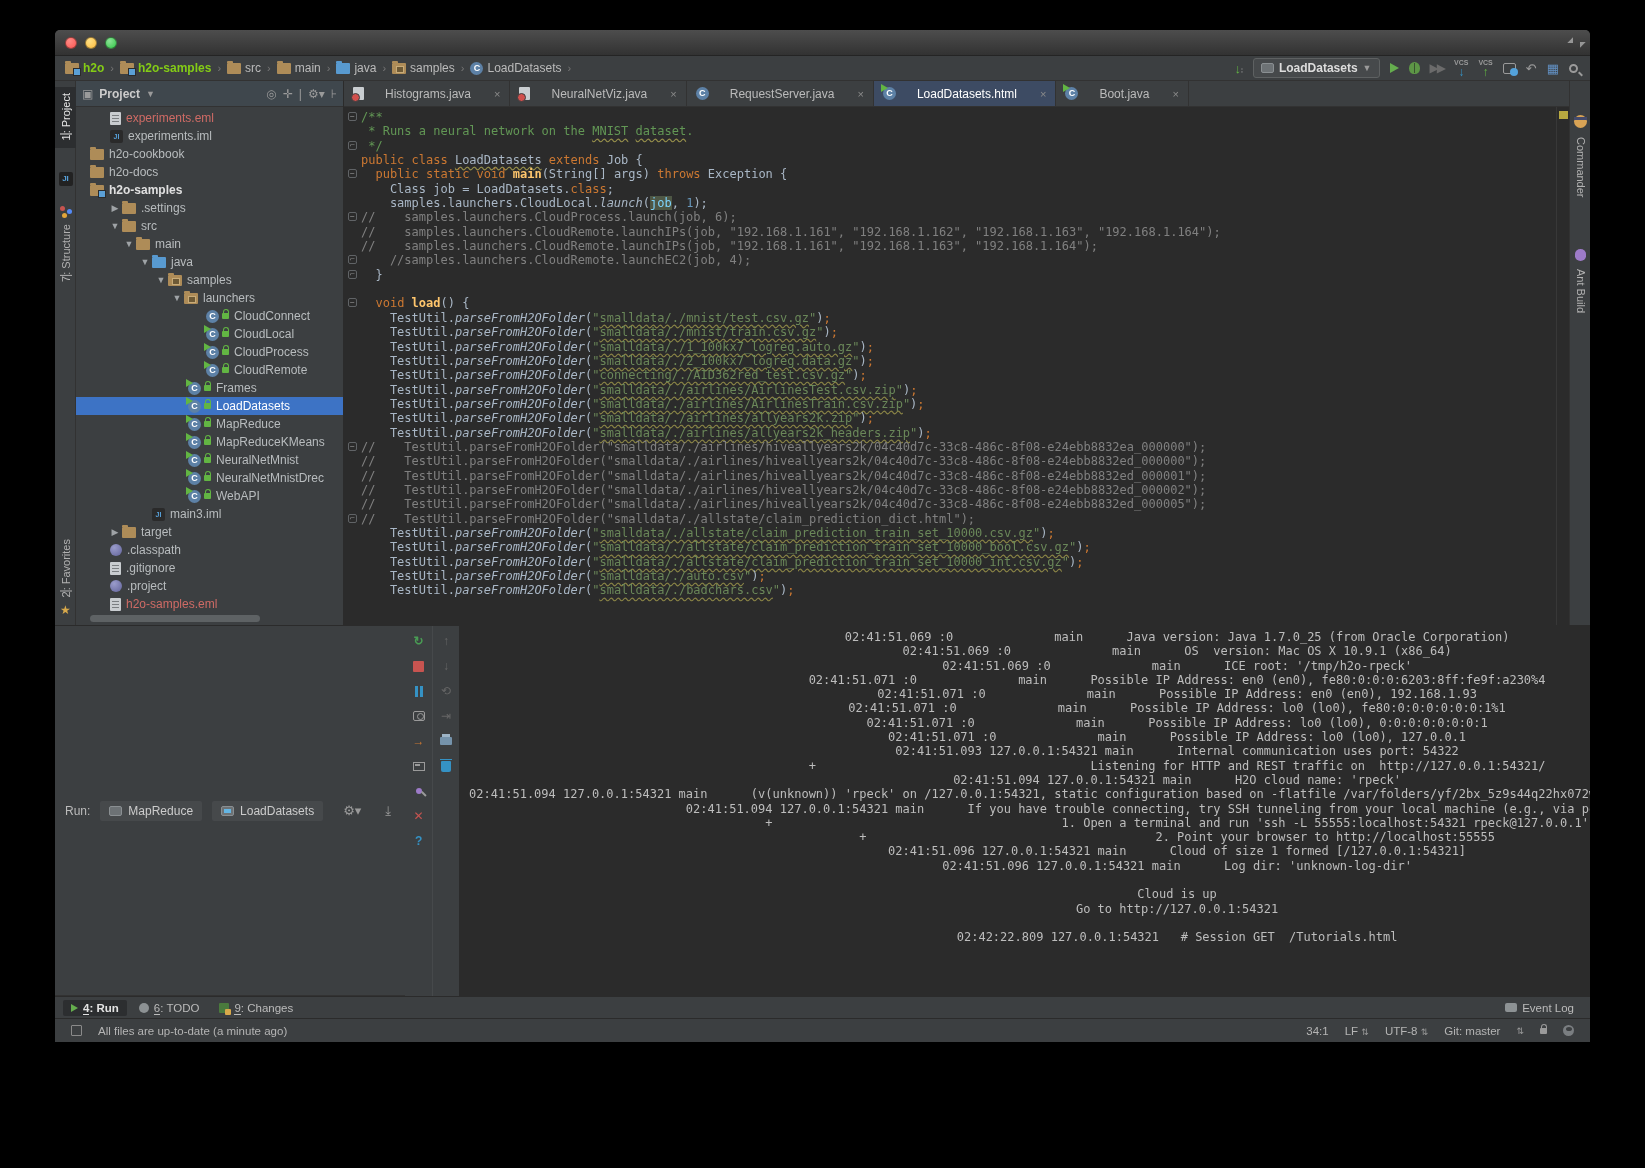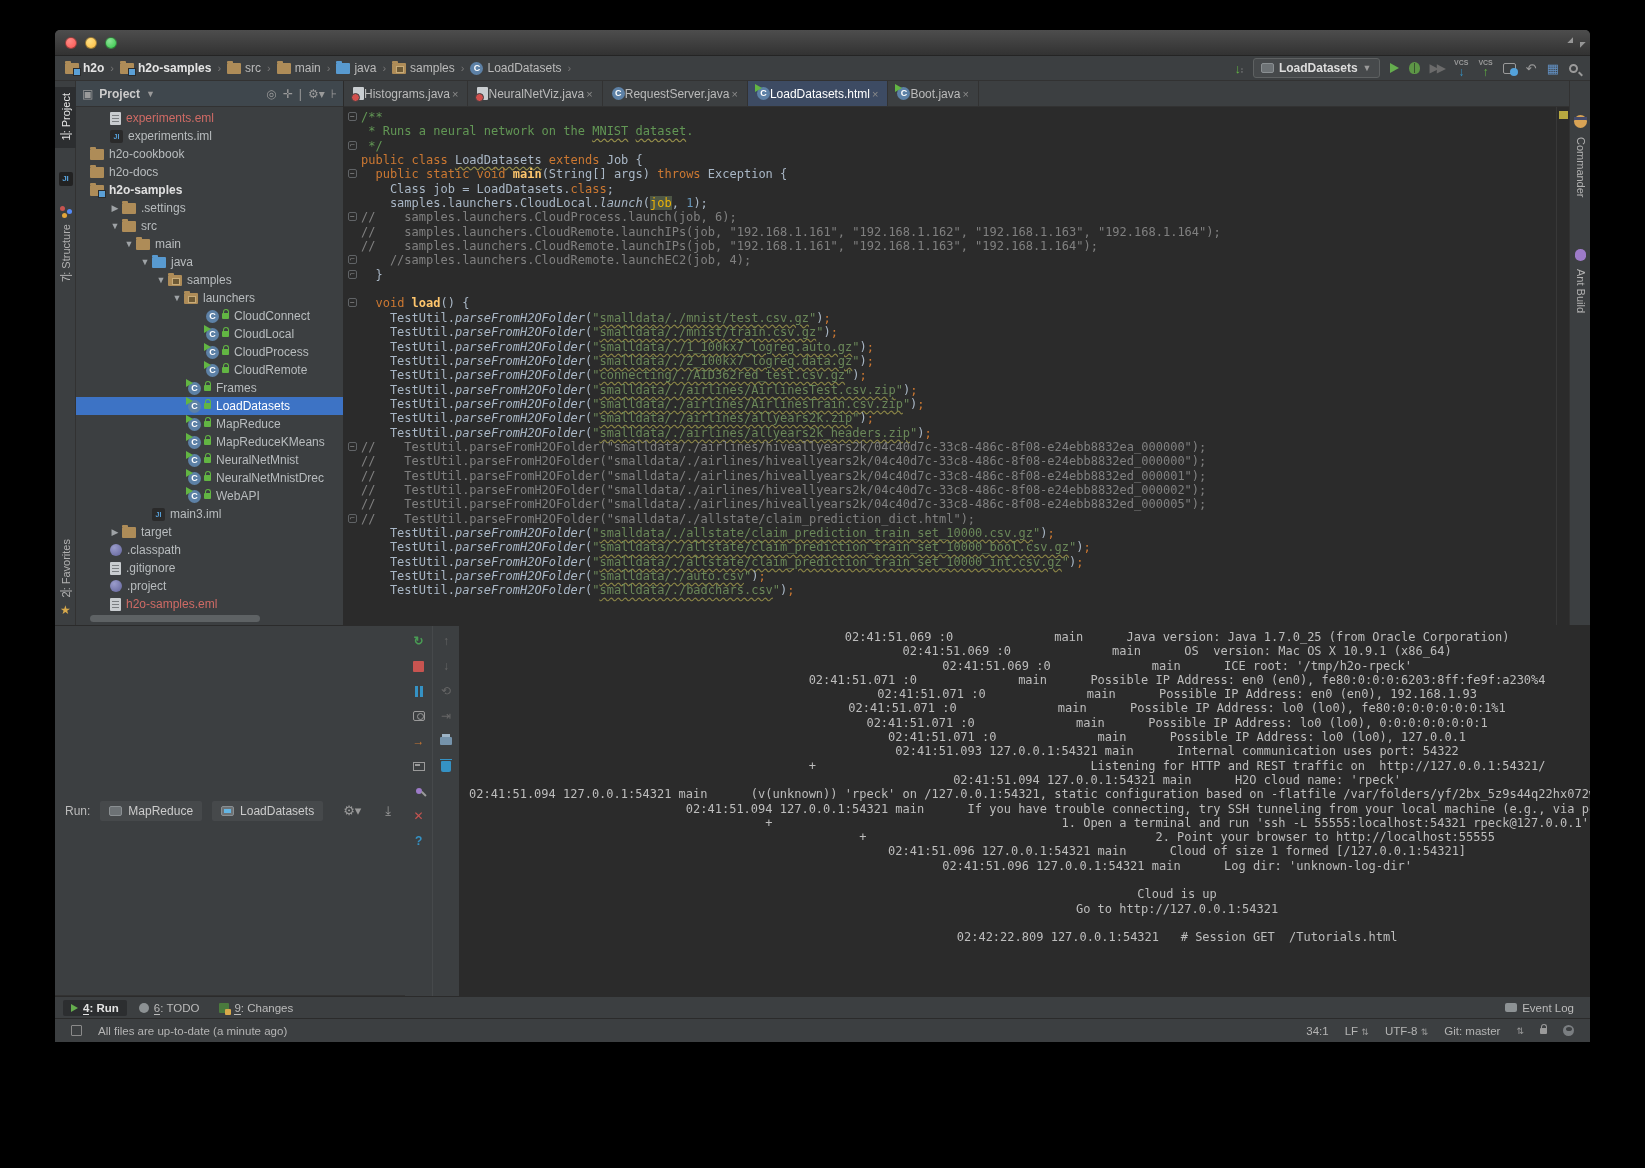--- a/index.html
+++ b/index.html
@@ -23,21 +23,21 @@
     vertical-align:-2px;margin-right:6px;}
   .rsz{position:absolute;right:8px;top:7px;width:11px;height:11px;opacity:.7;}
   .rsz:before,.rsz:after{content:"";position:absolute;border:4px solid transparent;}
   .rsz:before{border-left-color:#bbb;left:-2px;top:2px;transform:rotate(45deg);}
   .rsz:after{border-right-color:#bbb;right:-2px;bottom:2px;transform:rotate(45deg);}
   
   .crumbbar{height:25px;flex:0 0 25px;background:#3c3f41;border-bottom:1px solid #323232;
     display:flex;align-items:center;font-size:12px;color:#bbb;}
   .crumbs{display:flex;align-items:center;margin-left:10px;flex:1;min-width:0;white-space:nowrap;}
   .crumb{display:flex;align-items:center;gap:4px;}
-  .crumb b{font-weight:bold;color:#e5e5e5;}
+  .crumb b{font-weight:bold;color:#84cc16;}
   .csep{color:#777;margin:0 6px;font-size:11px;}
   .tb-right{display:flex;align-items:center;gap:10px;margin-right:12px;flex:0 0 auto;}
   .tbico{color:#9a9a9a;font-size:13px;line-height:1;}
   .runchip{display:flex;align-items:center;gap:5px;background:#46494b;border:1px solid #5e6162;
     border-radius:3px;padding:2px 7px;color:#ddd;font-size:12px;font-weight:bold;}
   .mon{display:inline-block;width:13px;height:10px;background:#6d7275;border:1px solid #8a8f92;
     border-radius:2px;position:relative;}
   .mon.blue:after{content:"";position:absolute;left:2px;top:2px;right:2px;bottom:2px;background:#64b6e4;}
   .play{width:0;height:0;border-left:9px solid #65ad4e;border-top:5.5px solid transparent;
     border-bottom:5.5px solid transparent;}
@@ -105,21 +105,21 @@
   .lock{display:inline-block;width:7px;height:6px;background:#62b543;border-radius:1px;
     position:relative;margin-left:3px;}
   .lock:before{content:"";position:absolute;top:-4px;left:1px;width:4px;height:4px;
     border:1px solid #62b543;border-bottom:none;border-radius:3px 3px 0 0;}
   .hscroll{flex:0 0 13px;position:relative;background:#3c3f41;}
   .hthumb{position:absolute;top:3px;height:7px;border-radius:4px;background:#5e6264;}
   
   .editor{flex:1;display:flex;flex-direction:column;min-width:0;background:#2b2b2b;}
   .tabsrow{flex:0 0 26px;background:#3c3f41;border-bottom:1px solid #323232;display:flex;
     align-items:stretch;font-size:12px;color:#bbb;overflow:hidden;}
-  .etab{display:flex;align-items:center;gap:0;padding:0 9px;border-right:1px solid #323232;white-space:nowrap;}
+  .etab{display:flex;align-items:center;gap:21px;padding:0 9px;border-right:1px solid #323232;white-space:nowrap;}
   .etab.active{background:#3d4b63;color:#fff;}
   .etab .x{color:#8b8b8b;font-size:11px;margin-left:2px;}
   .ic-err{width:11px;height:13px;background:#c9cdd0;border-radius:1px;position:relative;}
   .ic-err:after{content:"";position:absolute;left:-2px;bottom:-2px;width:7px;height:7px;
     border-radius:50%;background:#d14f4c;border:1px solid #3c3f41;}
   .edbody{flex:1;display:flex;min-height:0;}
   .codewrap{flex:1;overflow:hidden;padding-top:3px;position:relative;
     font-family:"DejaVu Sans Mono","Liberation Mono",monospace;font-size:12px;line-height:14.35px;}
   .cl{display:flex;height:14.35px;white-space:pre;}
   .fold{flex:0 0 17px;position:relative;}
@@ -130,21 +130,21 @@
   .ju{color:#629755;text-decoration:underline wavy #97904a;text-underline-offset:2px;}
   .k{color:#cc7832;}
   .d{color:#a9b7c6;}
   .du{color:#a9b7c6;text-decoration:underline wavy #97904a;text-underline-offset:2px;}
   .m{color:#ffc66d;font-weight:bold;}
   .c0{color:#808080;}
   .s{color:#6a8759;}
   .su{color:#6a8759;text-decoration:underline wavy #8a8445;text-underline-offset:2px;}
   .n{color:#6897bb;}
   .it{color:#a9b7c6;font-style:italic;}
-  .hl{color:#eab308;background:#4e5745;text-align:center;}
+  .hl{color:#7dd3fc;background:#4e5745;text-align:center;}
   .estripe{flex:0 0 13px;background:#2b2b2b;border-left:1px solid #383838;position:relative;}
   .ymark{position:absolute;left:2px;top:4px;width:9px;height:8px;background:#b8a940;}
   
   .run{flex:0 0 370px;display:flex;flex-direction:row;background:#2b2b2b;min-height:0;text-align:center;}
   .runhead{flex:0 0 26px;background:#3c3f41;border-bottom:1px solid #323232;display:flex;
     align-items:center;font-size:12px;color:#bbb;padding-left:10px;gap:10px;}
   .runtab{display:flex;align-items:center;gap:6px;background:#46494b;border-radius:2px;
     padding:3px 9px;color:#ccc;}
   .runhead .spacer{flex:1;}
   .runhico{color:#9a9a9a;margin-right:14px;font-size:13px;}

